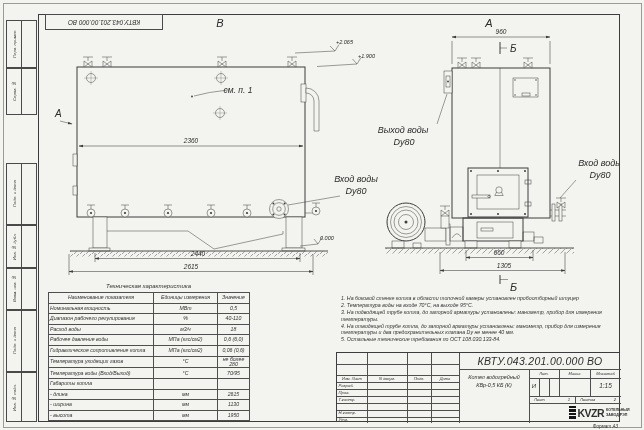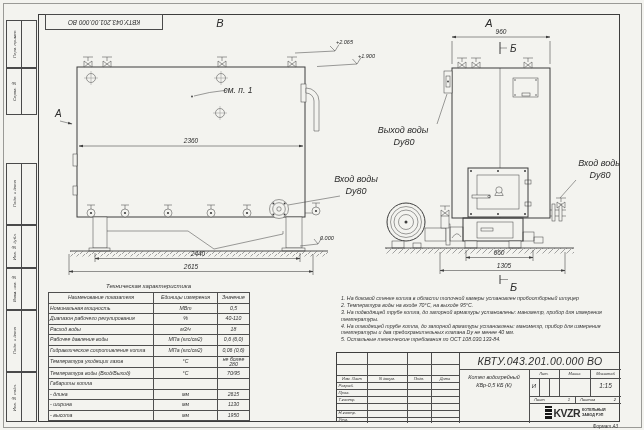--- a/index.html
+++ b/index.html
@@ -34,21 +34,21 @@
   
   .tb{left:336px;top:352px;width:284px;height:70px;border:1.4px solid #3d3d3d;box-sizing:border-box;}
   .vl{position:absolute;border-left:1px solid #4f4f4f;width:0;}
   .hl{position:absolute;border-top:1px solid #4f4f4f;height:0;}
   .tbt{position:absolute;font-size:4px;font-style:italic;text-align:center;line-height:1;color:#333;}
   .tbl{position:absolute;font-size:4.2px;font-style:italic;text-align:left;line-height:1;color:#333;}
   .docnum{position:absolute;left:122px;top:0;width:162px;height:16px;display:flex;align-items:center;
           justify-content:center;font-size:10.5px;font-style:italic;letter-spacing:0.3px;}
   .fmt{left:556px;top:423.5px;width:62px;text-align:right;font-size:4.6px;font-style:italic;}
   .logo{position:absolute;left:192px;top:50px;width:92px;height:19px;display:flex;align-items:center;
-        justify-content:center;gap:2px;}
+        justify-content:center;gap:2px;padding-left:24px;}
   .logo-mark{width:7px;height:13px;background:repeating-linear-gradient(180deg,#161616 0 2.4px,#f3f3ef 2.4px 3.4px);}
   .logo-kvzr{font-weight:bold;font-size:10.5px;letter-spacing:-0.5px;font-style:normal;}
   .logo-sub{display:flex;flex-direction:column;font-size:3.6px;font-weight:bold;line-height:1.15;font-style:normal;}
   
   svg text{font-family:"Liberation Sans",sans-serif;font-style:italic;fill:#2b2b2b;}
   .ln{stroke:#3d3d3d;stroke-width:1;fill:none;}
   .tn{stroke:#3d3d3d;stroke-width:0.5;fill:none;}
   .dim{stroke:#3d3d3d;stroke-width:0.55;fill:none;}
   .pp{fill:#f3f3ef;}
 </style>

